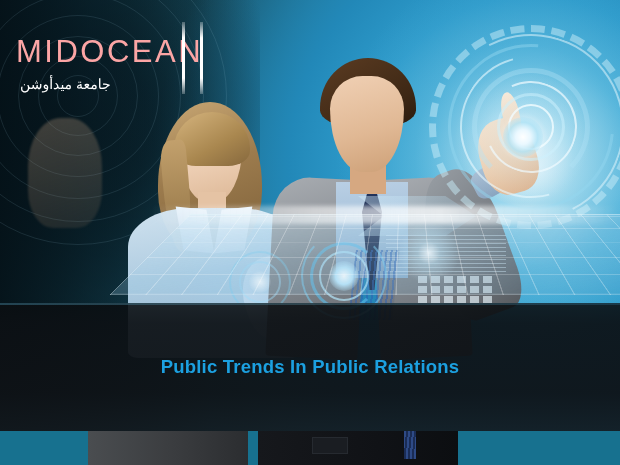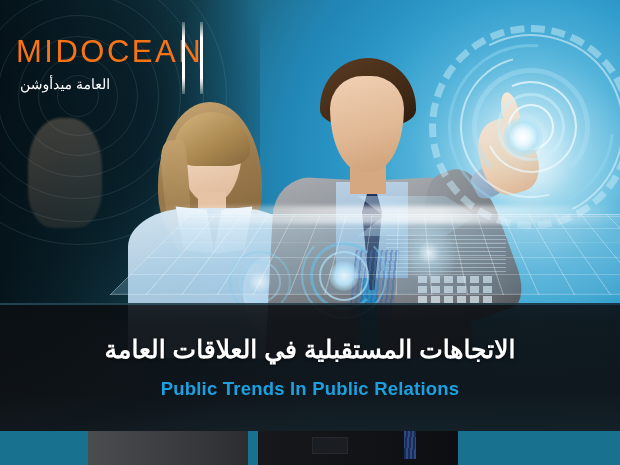--- a/index.html
+++ b/index.html
@@ -283,21 +283,21 @@
   .logo {
     position: absolute;
     left: 16px; top: 36px;
     width: 200px; height: 66px;
     z-index: 20;
   }
   .logo-word {
     position: absolute; left: 0; top: 0;
     font-size: 31px;
     letter-spacing: 2.5px;
-    color: #f97316;
+    color: #fca5a5;
     font-weight: 400;
     line-height: 1;
     white-space: nowrap;
   }
   .logo-bars { position:absolute; left: 162px; top: -14px; width: 34px; height: 72px; }
   .logo-bars i {
     position:absolute; top:0; width: 3px; height: 72px;
     background: linear-gradient(180deg, rgba(255,255,255,.25), #ffffff 22%, #ffffff 78%, rgba(255,255,255,.25));
   }
   .logo-bars i:nth-child(1) { left: 4px; }
@@ -482,29 +482,28 @@
     <div class="holo-grid"></div>
   </div>
   <div class="holo-sheen"></div>
 
   <div class="logo">
     <div class="logo-word">MIDOCEAN</div>
     <div class="logo-bars">
       <i></i>
         <i></i>
     </div>
-    <div class="logo-ar">العامة ميدأوشن</div>
+    <div class="logo-ar">جامعة ميدأوشن</div>
   </div>
 
   <div class="footer-strip"></div>
   <div class="footer-dark-l"></div>
   <div class="footer-fig-l"></div>
   <div class="footer-fig-r"></div>
   <div class="footer-pocket"></div>
   <div class="footer-tie"></div>
 
   <div class="band">
     <div class="band-topline"></div>
-    <div class="title-ar">الاتجاهات المستقبلية في العلاقات العامة</div>
     <div class="title-en">Public Trends In Public Relations</div>
   </div>
 
 </div>
 
 </body></html>

